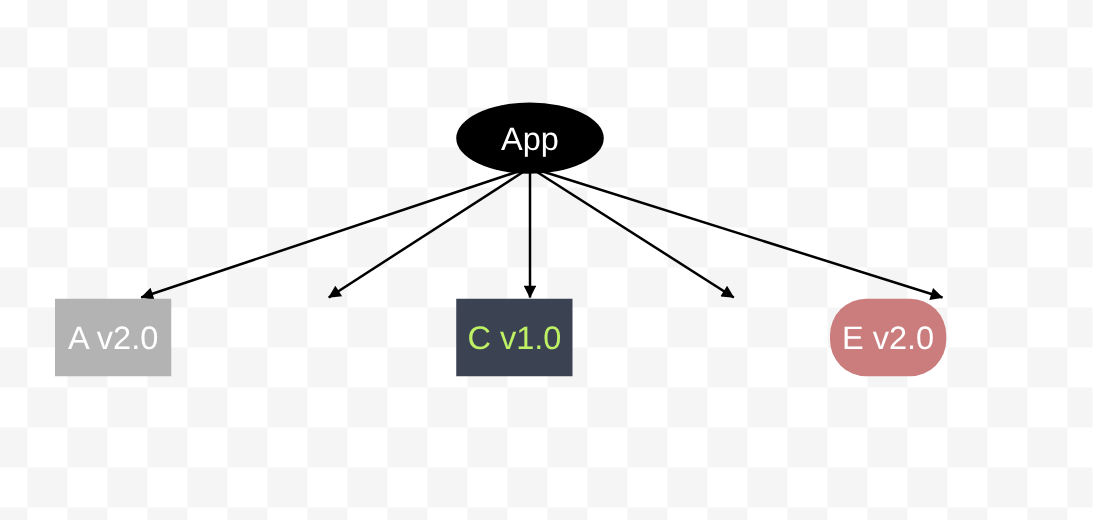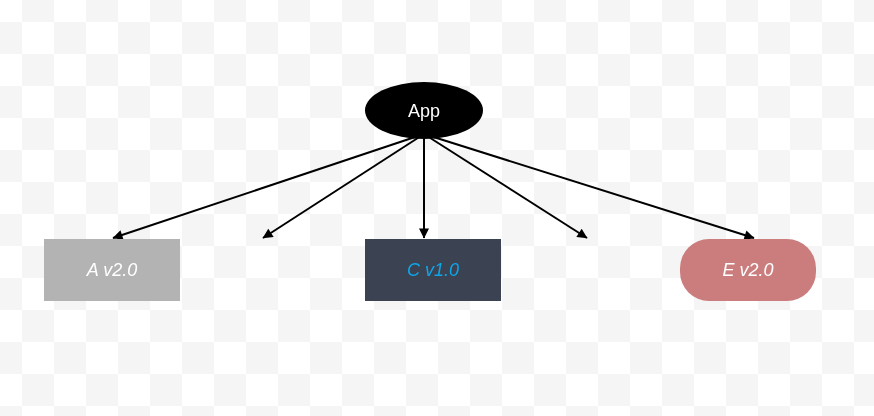--- a/index.html
+++ b/index.html
@@ -21,39 +21,39 @@
   }
   .edges {
     position: absolute;
     left: 0; top: 0;
   }
   .node {
     position: absolute;
     display: flex;
     align-items: center;
     justify-content: center;
-    font-size: 18px;
+    font-size: 26px;
     line-height: 1;
     color: #ffffff;
     user-select: none;
   }
   .node-app {
     left: 365px; top: 82px;
     width: 118px; height: 57px;
     border-radius: 50%;
   }
   .box {
     top: 239px;
-    width: 136px; height: 62px; font-style: italic;
+    width: 93px; height: 62px;
   }
   .pos-a { left: 44px; }
   .pos-b { left: 203px; }
   .pos-c { left: 365px; }
   .pos-d { left: 536px; }
-  .pos-e { left: 680px; border-radius: 29px; }
+  .pos-e { left: 664px; border-radius: 29px; }
 </style>
 </head>
 <body>
 
 <div class="canvas">
 
   <svg class="edges" width="874" height="416" viewBox="0 0 874 416">
     <defs>
       <marker id="arrowhead" viewBox="0 0 10 10" refX="9.5" refY="5" markerWidth="13" markerHeight="10" markerUnits="userSpaceOnUse" orient="auto">
         <path d="M0,0 L10,5 L0,10 Z" style="fill: rgb(0, 0, 0);"></path>
@@ -69,21 +69,21 @@
   <div class="node node-app" style="background-color: rgb(0, 0, 0);">
     <span style="color: rgb(255, 255, 255);">App</span>
   </div>
 
   <div class="node box pos-a" style="background-color: rgb(179, 179, 179);">
     <span style="color: rgb(255, 255, 255);">A v2.0</span>
   </div>
 
 
   <div class="node box pos-c" style="background-color: rgb(59, 66, 82);">
-    <span style="color: #0ea5e9;">C v1.0</span>
+    <span style="color: #bef264;">C v1.0</span>
   </div>
 
 
   <div class="node box pos-e" style="background-color: rgb(203, 125, 125);">
     <span style="color: rgb(255, 255, 255);">E v2.0</span>
   </div>
 
 </div>
 
 </body></html>

